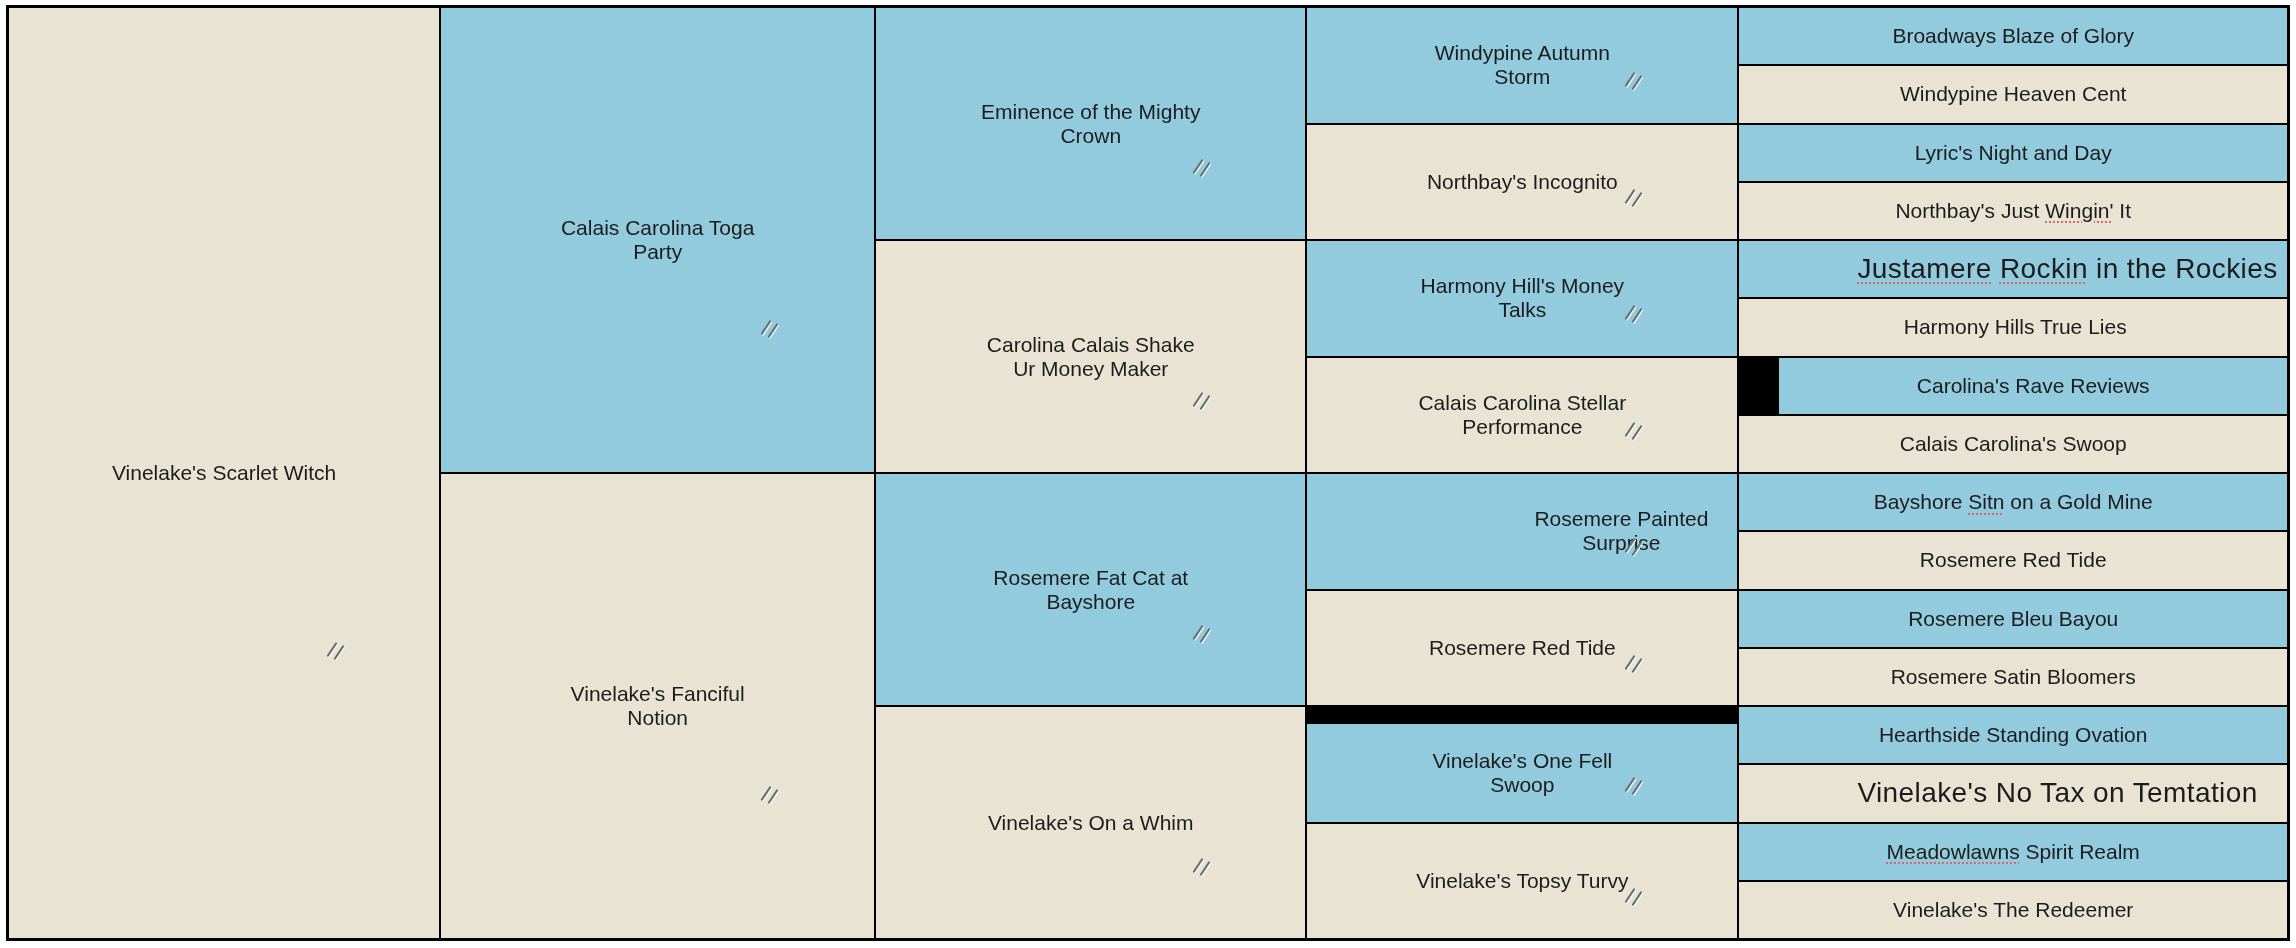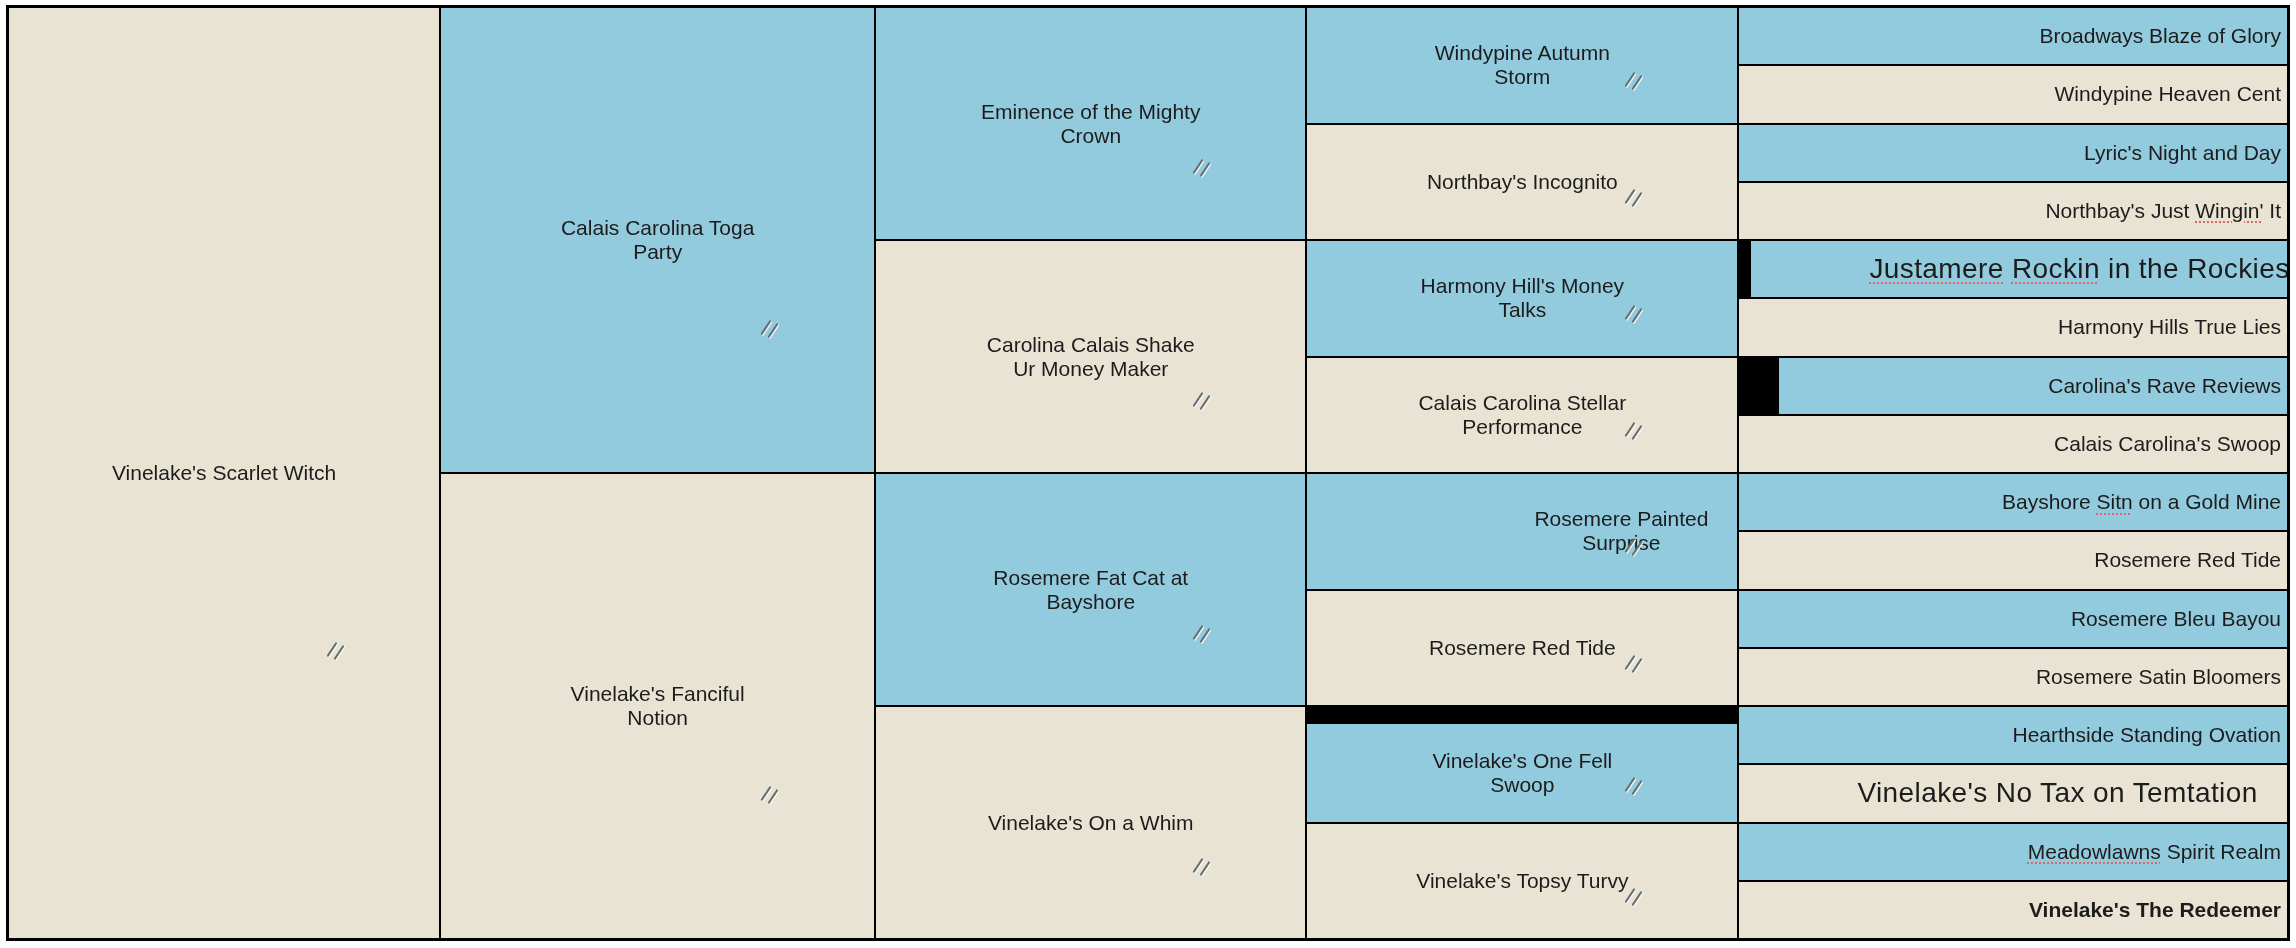--- a/index.html
+++ b/index.html
@@ -37,21 +37,20 @@
   }
   .cell.sire { background: var(--sire-bg, #92cbde); }
   .cell.dam  { background: var(--dam-bg, #e9e3d3); }
   .cell .name {
     display: inline-block;
     max-width: 232px;
   }
   .cell.gen5 {
     white-space: nowrap;
     padding: 0 6px;
-    justify-content: flex-end;
   }
   .cell.gen5 .name { max-width: none; }
   .cell.gen5.clipped {
     justify-content: flex-start;
     padding-left: 118px;
     padding-right: 0;
     font-size: 28px;
     letter-spacing: 0.4px;
   }
   .misspelled {
@@ -214,21 +213,21 @@
     </div>
     <div class="cell gen5 dam" style="grid-area: 2 / 5 / span 1;">
       <span class="name">Windypine Heaven Cent</span>
     </div>
     <div class="cell gen5 sire" style="grid-area: 3 / 5 / span 1;">
       <span class="name">Lyric's Night and Day</span>
     </div>
     <div class="cell gen5 dam" style="grid-area: 4 / 5 / span 1;">
       <span class="name">Northbay's Just <span class="misspelled">Wingin'</span> It</span>
     </div>
-    <div class="cell gen5 sire clipped" style="grid-area: 5 / 5 / span 1; margin-left: 12px;">
+    <div class="cell gen5 sire clipped" style="grid-area: 5 / 5 / span 1;">
       <span class="name"><span class="misspelled">Justamere</span> <span class="misspelled">Rockin</span> in the Rockies</span>
     </div>
     <div class="cell gen5 dam" style="grid-area: 6 / 5 / span 1; padding-left: 10px;">
       <span class="name">Harmony Hills True Lies</span>
     </div>
     <div class="cell gen5 sire" style="grid-area: 7 / 5 / span 1; margin-left: 40px;">
       <span class="name">Carolina's Rave Reviews</span>
     </div>
     <div class="cell gen5 dam" style="grid-area: 8 / 5 / span 1;">
       <span class="name">Calais Carolina's Swoop</span>
@@ -247,16 +246,16 @@
     </div>
     <div class="cell gen5 sire" style="grid-area: 13 / 5 / span 1;">
       <span class="name">Hearthside Standing Ovation</span>
     </div>
     <div class="cell gen5 dam clipped" style="grid-area: 14 / 5 / span 1;">
       <span class="name">Vinelake's No Tax on Temtation</span>
     </div>
     <div class="cell gen5 sire" style="grid-area: 15 / 5 / span 1;">
       <span class="name"><span class="misspelled">Meadowlawns</span> Spirit Realm</span>
     </div>
-    <div class="cell gen5 dam" style="grid-area: 16 / 5 / span 1; font-weight: bold;">
+    <div class="cell gen5 dam" style="grid-area: 16 / 5 / span 1;">
       <span class="name">Vinelake's The Redeemer</span>
     </div>
   </div>
 
 </body></html>

